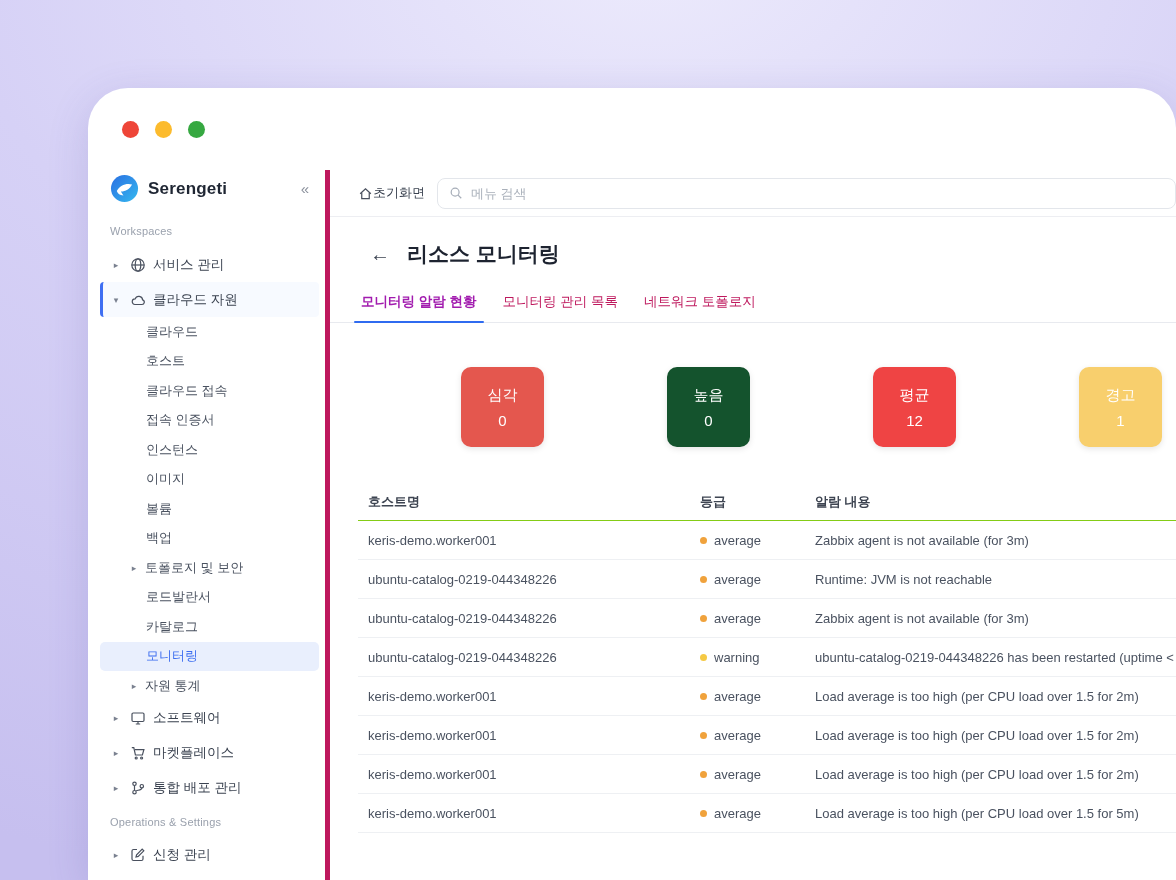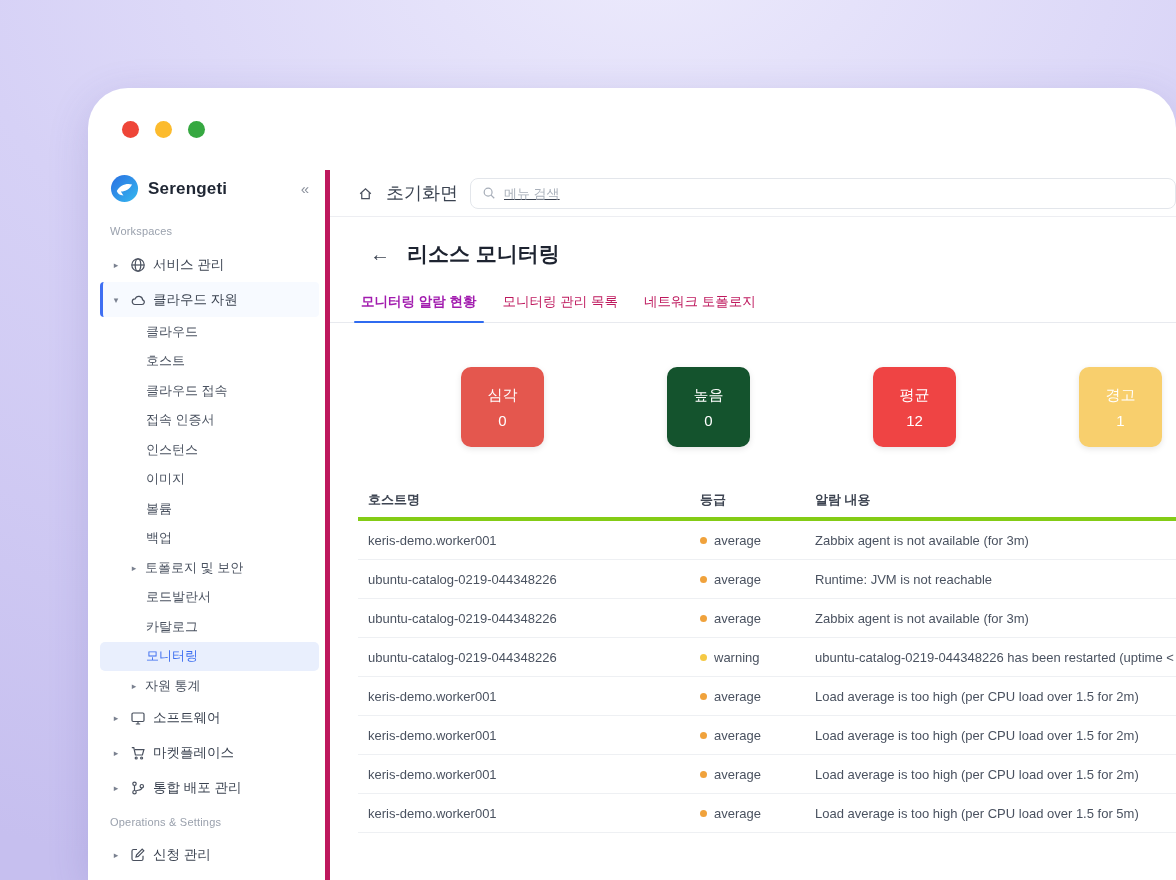--- a/index.html
+++ b/index.html
@@ -32,45 +32,45 @@
   .chev { width: 12px; font-size: 9px; color: #7a8violet190; color: #7a8190; text-align: center; flex: 0 0 12px; }
   .nicon { width: 17px; height: 17px; color: #49505e; display: flex; align-items: center; justify-content: center; flex: 0 0 17px; }
   .nicon svg { width: 16px; height: 16px; }
   .sub-row { display: flex; align-items: center; height: 29.5px; padding-left: 46px; font-size: 13px; color: #4a5260; cursor: pointer; border-radius: 5px; }
   .sub-row.has-children { padding-left: 28px; gap: 5px; }
   .sub-row.selected { background: #e9effd; color: #3d6ef0; }
 
   
   .main { flex: 1; display: flex; flex-direction: column; min-width: 0; }
   .topbar { height: 47px; flex: 0 0 47px; border-bottom: 1px solid #edeef2; display: flex; align-items: center; gap: 12px; padding-left: 28px; }
-  .home-btn { display: flex; align-items: center; gap: 13px; font-size: 18px; color: #3a4250; cursor: pointer; }
+  .home-btn { display: flex; align-items: center; gap: 0; font-size: 13px; color: #3a4250; cursor: pointer; }
   .home-btn svg { width: 15px; height: 15px; color: #49505e; }
   .searchbox { flex: 1; height: 31px; border: 1px solid #e3e6eb; border-radius: 8px; display: flex; align-items: center; gap: 8px; padding: 0 11px; }
   .searchbox svg { width: 14px; height: 14px; color: #a6adb8; flex: 0 0 14px; }
-  .searchbox input { border: none; outline: none; flex: 1; font-size: 13px; color: #3a4250; background: transparent; font-family: inherit; text-decoration: underline; }
+  .searchbox input { border: none; outline: none; flex: 1; font-size: 13px; color: #3a4250; background: transparent; font-family: inherit; }
   .searchbox input::placeholder { color: #a9b0ba; }
 
   .content { flex: 1; min-height: 0; overflow: hidden; }
   .title-row { display: flex; align-items: center; gap: 17px; padding: 23px 28px 15px 40px; }
   .back-btn { font-size: 20px; color: #3a4250; cursor: pointer; line-height: 1; }
   .page-title { font-size: 21px; font-weight: 700; color: #1d2330; }
 
   .tabs { display: flex; padding: 0 18px; border-bottom: 1px solid #e8eaef; }
   .tab { padding: 10px 13px 11px; font-size: 13.5px; color: #be185d; cursor: pointer; position: relative; }
   .tab.active { color: #a21caf; font-weight: 700; }
   .tab.active::after { content: ""; position: absolute; left: 6px; right: 6px; bottom: -1px; height: 2.5px; background: #2f6bf0; border-radius: 2px; }
 
   .cards { display: flex; gap: 123px; padding: 44px 0 0 131px; }
   .stat-card { width: 83px; height: 80px; border-radius: 10px; color: #fff; display: flex; flex-direction: column; align-items: center; justify-content: center; gap: 7px; cursor: pointer; box-shadow: 0 2px 6px rgba(0,0,0,.10); }
   .stat-card .lbl { font-size: 15px; }
   .stat-card .val { font-size: 15px; }
 
   .alarm-table { margin: 36px 0 0 28px; }
   .t-row { display: grid; grid-template-columns: 342px 115px 1fr; align-items: center; }
-  .t-head { height: 38px; border-bottom: 4px solid #84cc16; font-size: 13px; font-weight: 700; color: #3e4document552; color: #3e4552; }
+  .t-head { height: 38px; border-bottom: 1px solid #84cc16; font-size: 13px; font-weight: 700; color: #3e4document552; color: #3e4552; }
   .t-body-row { height: 39px; border-bottom: 1px solid #eef0f3; font-size: 13px; color: #4a5260; cursor: pointer; }
   .cell { overflow: hidden; white-space: nowrap; }
   .cell.host { padding-left: 10px; }
   .sev { display: flex; align-items: center; gap: 7px; }
   .dot { width: 7px; height: 7px; border-radius: 50%; flex: 0 0 7px; }
 </style>
 </head>
 <body>
 
 <div class="window">

